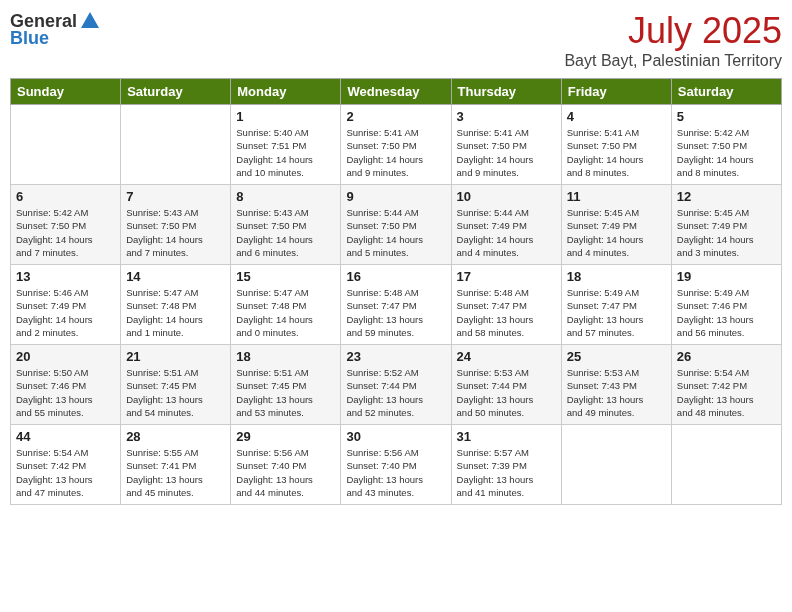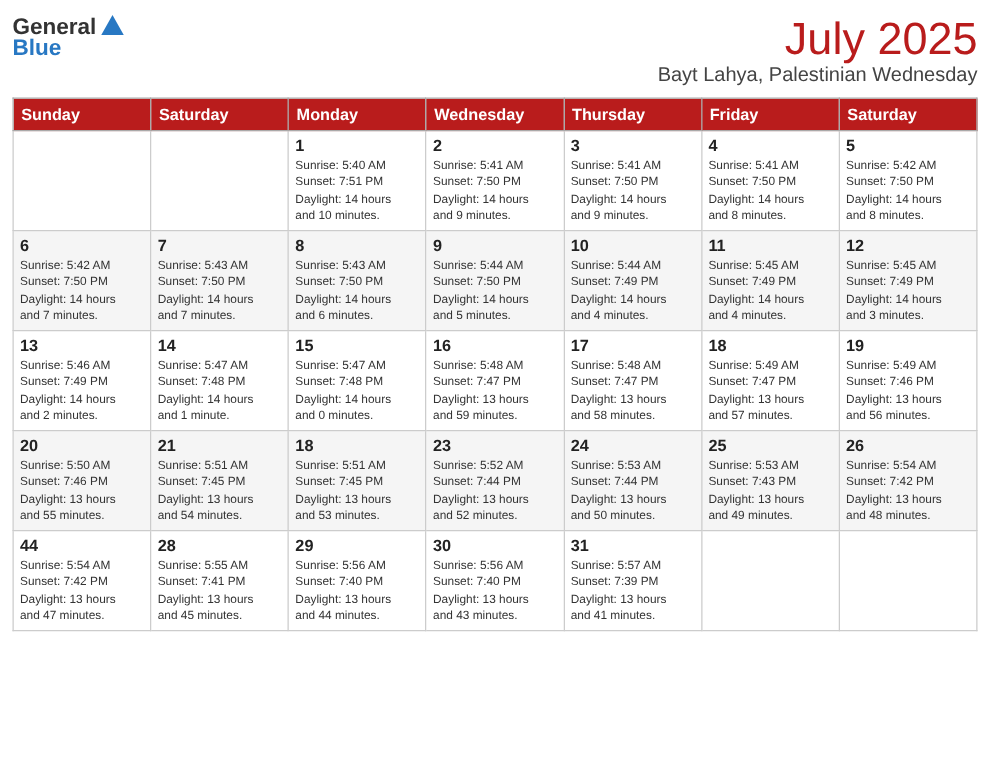--- a/index.html
+++ b/index.html
@@ -37,21 +37,21 @@
     .location-title {
       font-size: 16px;
       color: #444;
     }
     .calendar {
       width: 100%;
       border-collapse: collapse;
       table-layout: fixed;
     }
     .calendar th {
-      background-color: #b91c1c;
+      background-color: #4d7c0f;
       color: #fff;
       text-align: left;
       padding: 5px 6px;
       font-size: 13px;
       font-weight: bold;
       border: 1px solid #aaa;
     }
     .calendar td {
       border: 1px solid #ccc;
       vertical-align: top;
@@ -86,21 +86,21 @@
     <div class="logo-row">
       <span style="font-size:18px;font-weight:bold;color:#333;">General</span>
       <svg width="22" height="22" viewBox="0 0 22 22">
         <polygon points="11,2 20,18 2,18" fill="#2878c3"></polygon>
       </svg>
     </div>
     <span style="font-size:18px;font-weight:bold;color:#2878c3;margin-top:-4px;">Blue</span>
   </div>
   <div class="title-area">
     <div class="month-title">July 2025</div>
-    <div class="location-title">Bayt Lahya, Palestinian Wednesday</div>
+    <div class="location-title">Bayt Bayt, Palestinian Territory</div>
   </div>
 </div>
 
 <table class="calendar">
   <thead>
     <tr>
       <th>Sunday</th>
       <th>Saturday</th>
       <th>Monday</th>
       <th>Wednesday</th>

